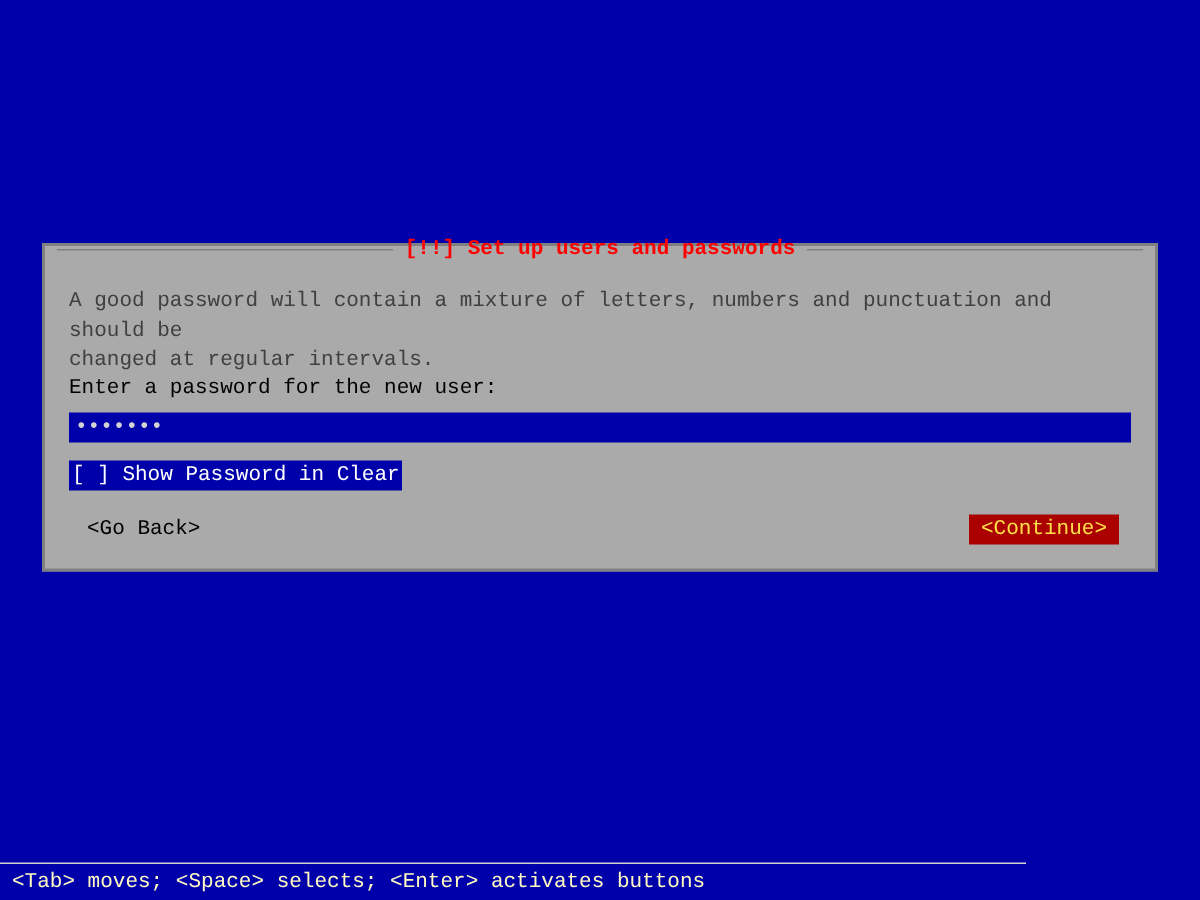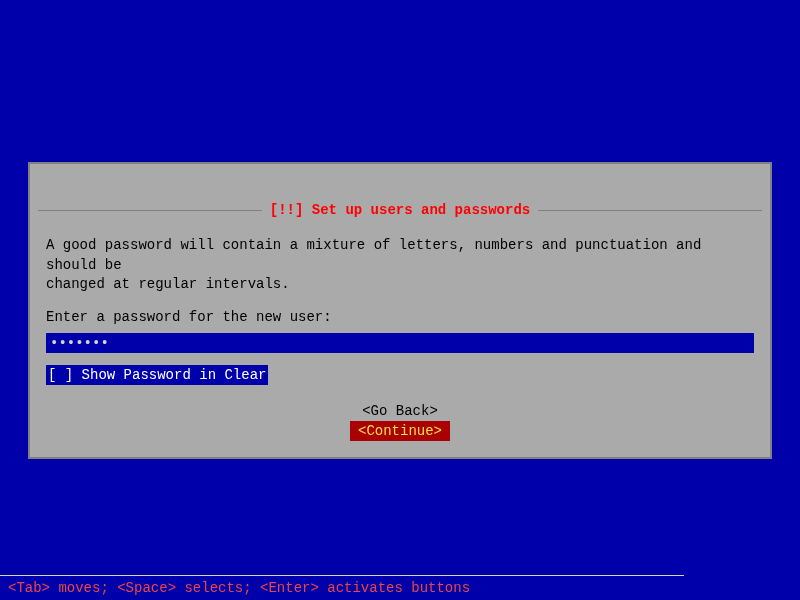--- a/index.html
+++ b/index.html
@@ -29,21 +29,20 @@
       padding: 0;
     }
 
     .dialog-title-bar {
       display: flex;
       align-items: center;
       justify-content: center;
       padding: 4px 8px;
       position: relative;
       top: -10px;
-      margin-top: 44px;
     }
 
     .dialog-title-line {
       flex: 1;
       height: 1px;
       background-color: #808080;
     }
 
     .dialog-title-text {
       color: #FF0000;
@@ -51,23 +50,22 @@
       padding: 0 8px;
       font-family: 'Courier New', Courier, monospace;
       font-size: 14px;
     }
 
     .dialog-body {
       padding: 4px 16px 16px 16px;
     }
 
     .description-text {
-      color: #000000;
+      color: #404040;
       line-height: 1.4;
-      margin-bottom: 14px;
       font-family: 'Courier New', Courier, monospace;
       font-size: 14px;
     }
 
     .prompt-text {
       color: #000000;
       margin-bottom: 8px;
       font-family: 'Courier New', Courier, monospace;
       font-size: 14px;
     }
@@ -98,21 +96,20 @@
       padding: 2px 2px;
       margin-bottom: 16px;
       cursor: pointer;
     }
 
     .buttons-row {
       display: flex;
       justify-content: space-between;
       align-items: center;
       padding: 0 8px;
-      flex-direction: column;
     }
 
     .btn-back {
       color: #000000;
       font-family: 'Courier New', Courier, monospace;
       font-size: 14px;
       background: transparent;
       border: none;
       cursor: pointer;
       padding: 2px 4px;
@@ -127,21 +124,21 @@
       cursor: pointer;
       padding: 2px 8px;
     }
 
     .status-bar {
       position: absolute;
       bottom: 0;
       left: 0;
       width: 684px;
       background-color: #0000AA;
-      color: #ef4444;
+      color: #fef9c3;
       font-family: 'Courier New', Courier, monospace;
       font-size: 14px;
       padding: 4px 8px;
       border-top: 1px solid #D3D3D3;
     }
   </style>
 </head>
 <body>
 
 <div class="dialog">

